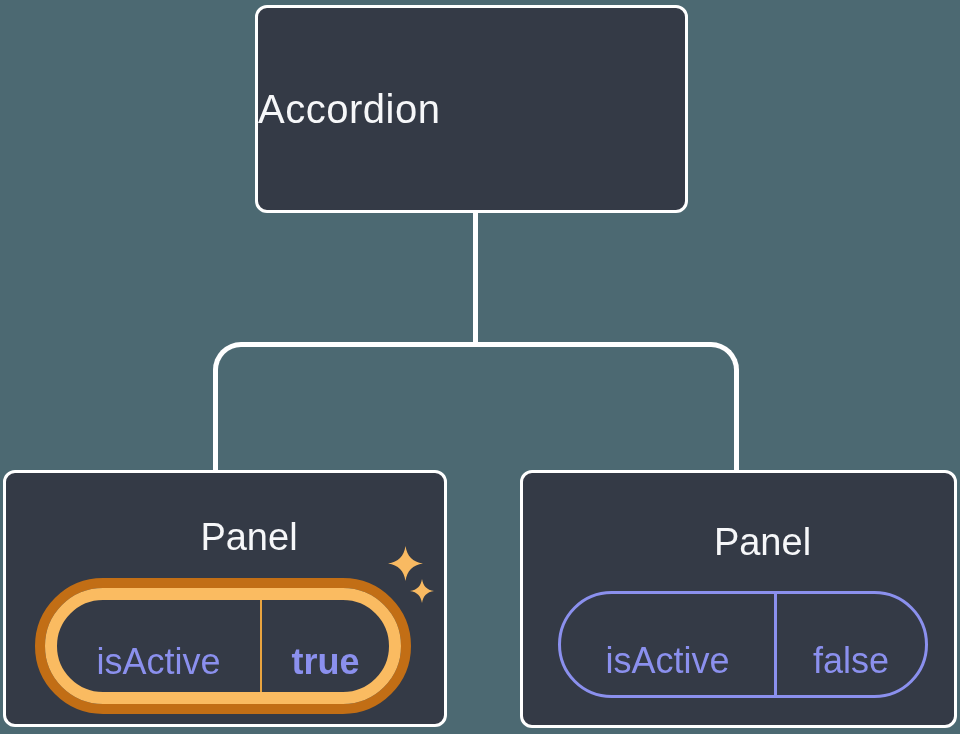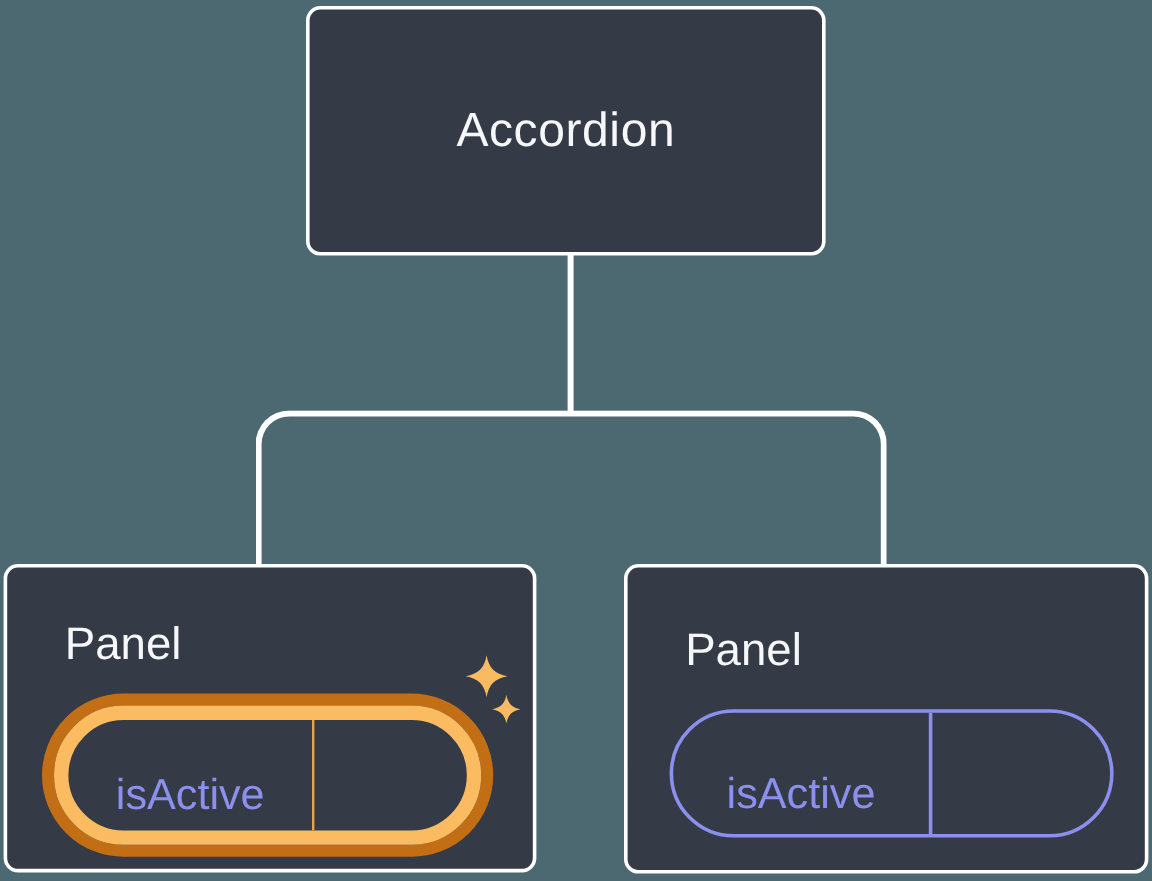--- a/index.html
+++ b/index.html
@@ -27,21 +27,21 @@
   .node{
     position:absolute;
     background:var(--node-fill);
     border:3px solid var(--node-border);
     border-radius:12px;
     box-sizing:border-box;
     color:var(--text-light);
   }
   .node-root{
     left:255px;top:5px;width:433px;height:208px;
-    display:flex;align-items:center;justify-content:center;
+    display:flex;align-items:center;justify-content:flex-start;
   }
   .node-root .label{
     font-size:40px;font-weight:500;letter-spacing:0.5px;
   }
   .vline{
     position:absolute;
     left:473px;top:210px;width:5px;height:136px;
     background:var(--node-border);
   }
   .bracket{
@@ -55,20 +55,21 @@
   }
   .node-panel-left{
     left:3px;top:470px;width:444px;height:257px;
   }
   .node-panel-right{
     left:520px;top:470px;width:437px;height:258px;
   }
   .panel-title{
     position:absolute;
     left:0;right:0;
+    text-align:center;
     font-size:38px;font-weight:500;
     line-height:46px;
     color:var(--text-light);
     padding-left:48px;
   }
   .node-panel-left .panel-title{top:41px;}
   .node-panel-right .panel-title{top:46px;}
   .pill-active-outer{
     position:absolute;
     left:29px;top:105px;width:376px;height:136px;
@@ -127,36 +128,38 @@
 
   <div class="vline"></div>
   <div class="bracket"></div>
 
   <div class="node node-panel-left">
     <div class="panel-title">Panel</div>
     <div class="pill-active-outer">
       <div class="pill-active-inner">
         <div class="pill-cell name-active">isActive</div>
         <div class="pill-divider-gold"></div>
+        <div class="pill-cell value-active">true</div>
       </div>
     </div>
   </div>
 
   <div class="sparkle sparkle-large">
     <svg viewBox="0 0 24 24" xmlns="http://www.w3.org/2000/svg">
       <path d="M12 0C13.2 7.2 16.8 10.8 24 12C16.8 13.2 13.2 16.8 12 24C10.8 16.8 7.2 13.2 0 12C7.2 10.8 10.8 7.2 12 0Z" fill="#F9BA62"></path>
     </svg>
   </div>
   <div class="sparkle sparkle-small">
     <svg viewBox="0 0 24 24" xmlns="http://www.w3.org/2000/svg">
       <path d="M12 0C13.2 7.2 16.8 10.8 24 12C16.8 13.2 13.2 16.8 12 24C10.8 16.8 7.2 13.2 0 12C7.2 10.8 10.8 7.2 12 0Z" fill="#F9BA62"></path>
     </svg>
   </div>
 
   <div class="node node-panel-right">
     <div class="panel-title">Panel</div>
     <div class="pill-inactive">
       <div class="pill-cell name-inactive">isActive</div>
       <div class="pill-divider-purple"></div>
+      <div class="pill-cell value-inactive">false</div>
     </div>
   </div>
 
 </div>
 
 </body></html>

